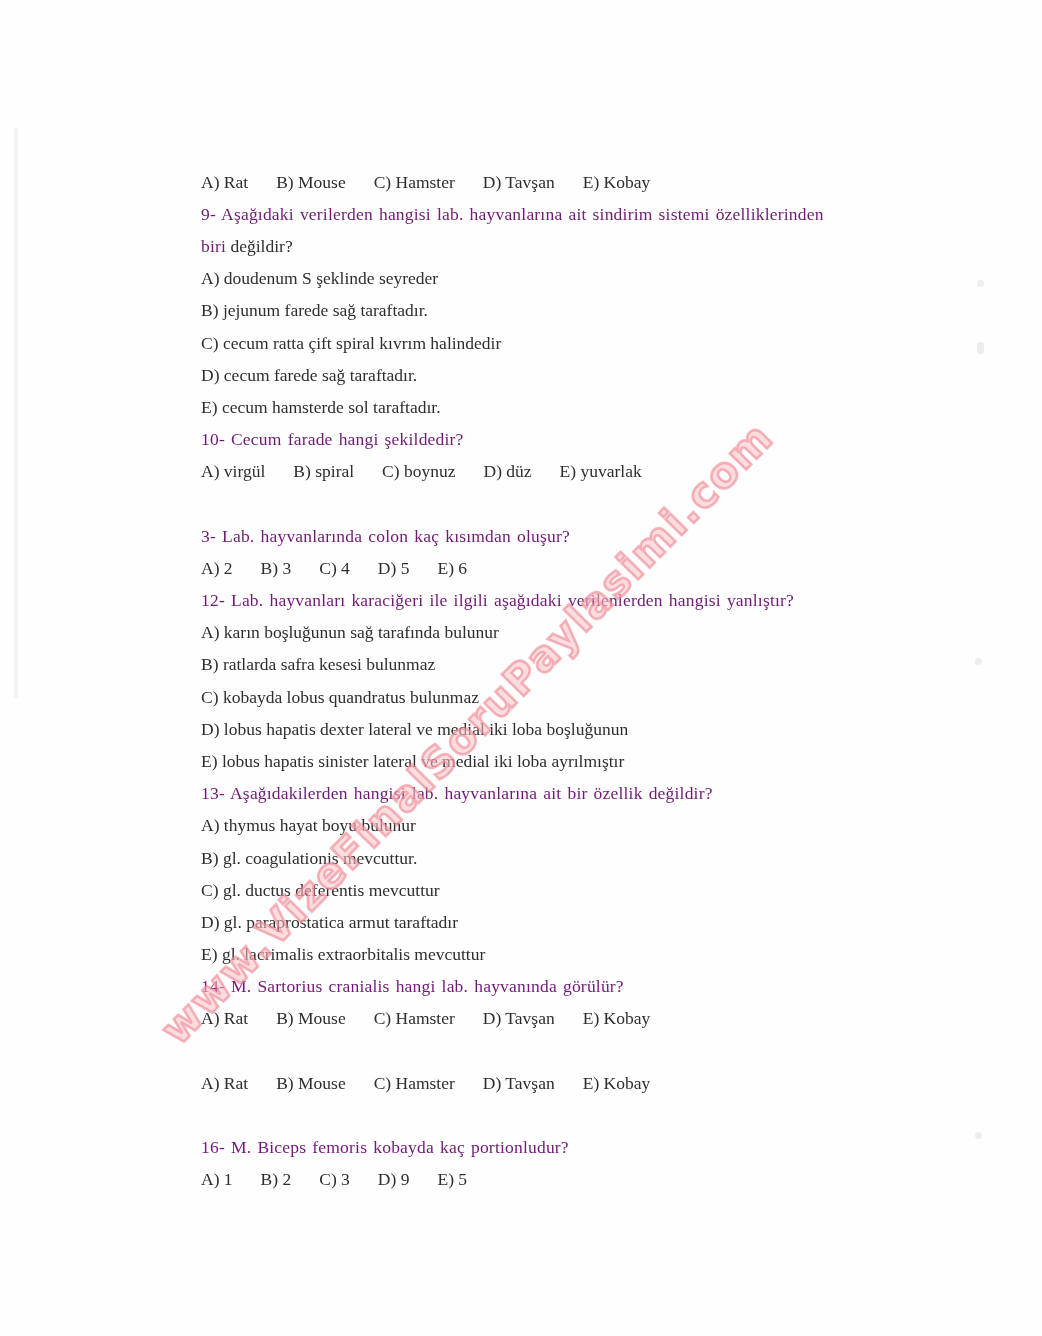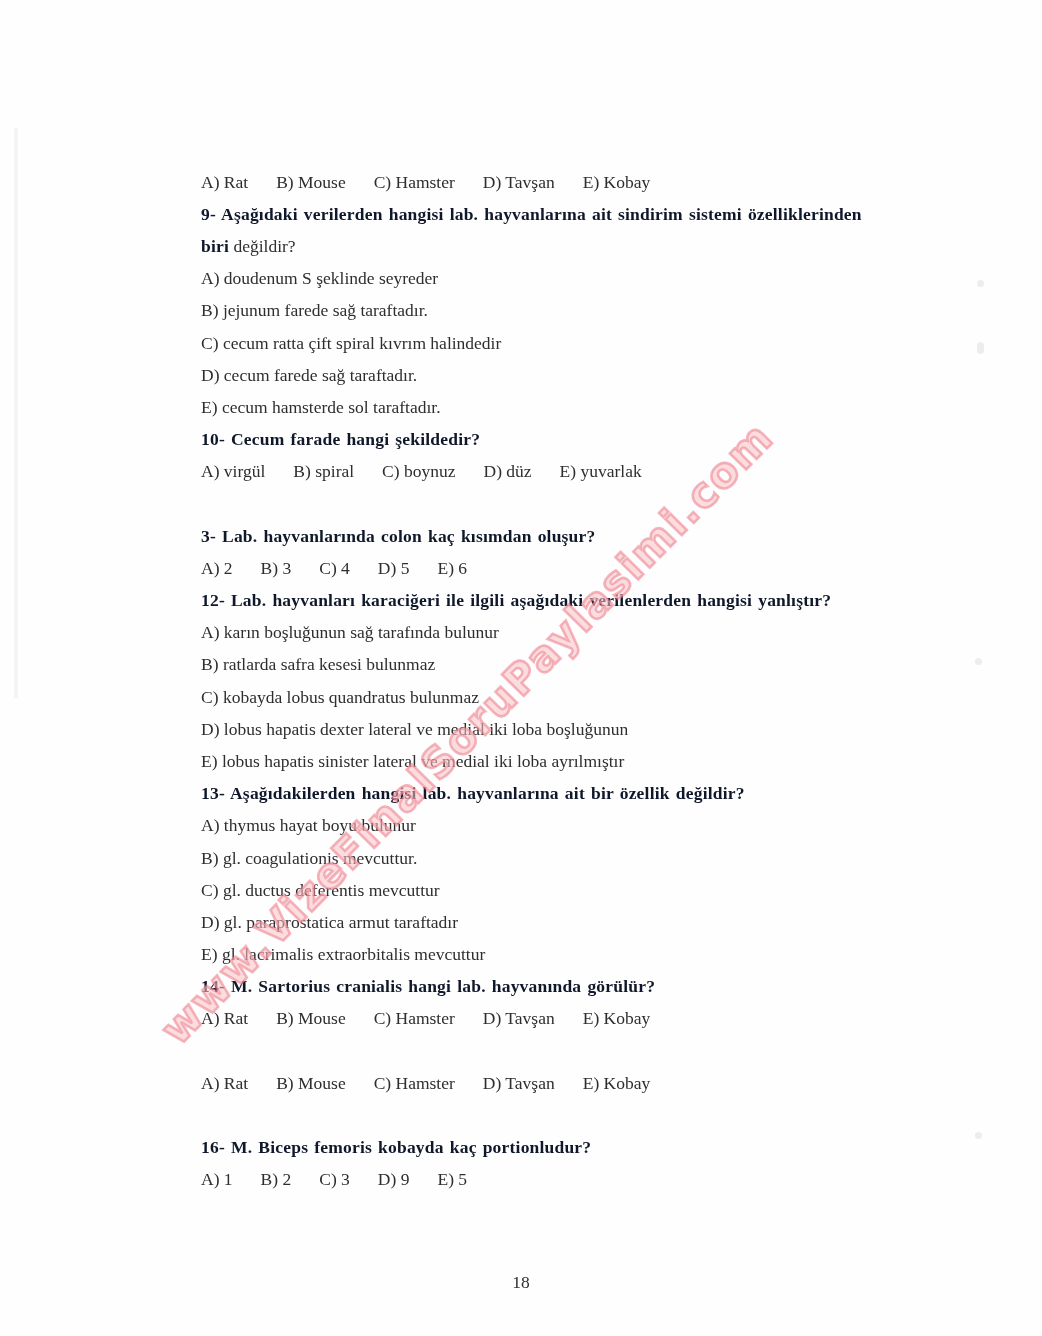--- a/index.html
+++ b/index.html
@@ -39,22 +39,22 @@
     z-index: 1;
   }
   .line {
     height: 32.2px;
     display: flex;
     align-items: center;
     white-space: pre;
   }
   .blank { height: 32.2px; }
   .stem {
-    font-weight: 700;
-    color: #0f172a;
+    font-weight: 400;
+    color: #701a75;
     word-spacing: 1.5px;
     letter-spacing: 0.2px;
   }
   .opts { gap: 28px; }
   .opts span { display: inline-block; }
 
   .watermark {
     position: absolute;
     left: 467px;
     top: 733px;
@@ -175,15 +175,14 @@
       <span>B) 2</span>
       <span>C) 3</span>
       <span>D) 9</span>
       <span>E) 5</span>
     </div>
 
   </main>
 
   <div class="watermark">www.VizeFinalSoruPaylasimi.com</div>
 
-  <div class="page-number">18</div>
 
 </div>
 
 </body></html>

